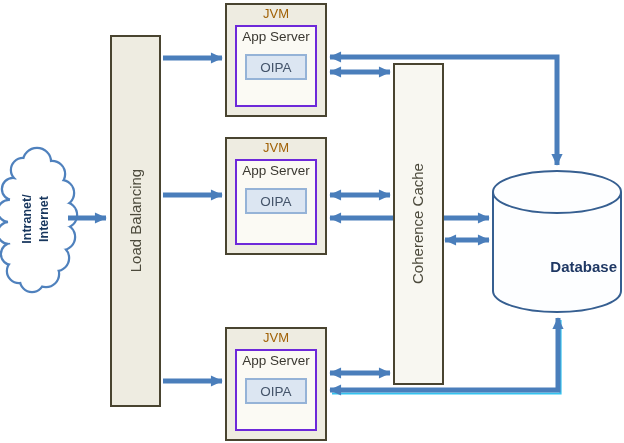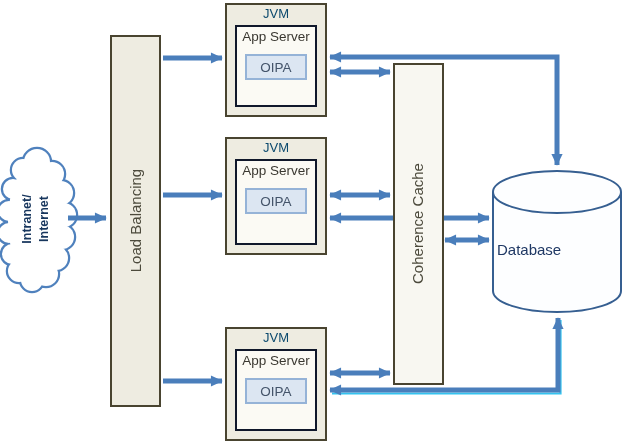--- a/index.html
+++ b/index.html
@@ -16,42 +16,42 @@
   
   .cloud-edge{fill:#ffffff;stroke:var(--cloud-outline,#4f81bd);stroke-width:4.5;}
   .cloud-fill{fill:#ffffff;stroke:none;}
   .db-shape{fill:#fdfeff;stroke:var(--db-outline,#365f91);stroke-width:2;}
   
   .box{position:absolute;z-index:2;background:var(--box-fill,#eeece1);border:2px solid var(--box-border,#494430);}
   .lb-box{left:110px;top:35px;width:51px;height:372px;}
   .coh-box{left:393px;top:63px;width:51px;height:322px;background:var(--cache-fill,#f8f7f1);}
   .jvm{left:225px;width:102px;height:114px;}
   .jvm-label{position:absolute;top:1px;left:0;right:0;text-align:center;
-    font-size:13px;color:#0c4a6e;}
+    font-size:13px;color:#a16207;}
   .appserver{position:absolute;left:8px;right:8px;top:20px;bottom:8px;
-    background:var(--inner-fill,#fbfaf4);border:2px solid #0f172a;}
+    background:var(--inner-fill,#fbfaf4);border:2px solid #6d28d9;}
   .as-label{position:absolute;top:2px;left:0;right:0;text-align:center;
     font-size:13.5px;color:#3a3831;}
   .oipa{position:absolute;left:50%;transform:translateX(-50%);top:27px;
     width:62px;height:26px;background:var(--oipa-fill,#dce6f2);
     border:2px solid var(--oipa-border,#95b3d7);
     display:flex;align-items:center;justify-content:center;
     font-size:13.5px;color:#44546a;}
   
   .vlabel{position:absolute;z-index:3;transform:rotate(-90deg);
     text-align:center;white-space:nowrap;pointer-events:none;}
   .lb-label{left:36px;top:211px;width:200px;height:19px;
     font-size:15px;color:#4c4a3c;}
   .coh-label{left:318px;top:214px;width:200px;height:19px;
     font-size:15px;color:#4c4a3c;}
   .cloud-label{left:-25px;top:202px;width:122px;z-index:3;
     font-size:12.5px;font-weight:bold;color:var(--cloud-text,#17365d);
     line-height:17px;}
-  .db-label{position:absolute;z-index:3;left:497px;top:241px;width:120px;
-    text-align:left;font-size:15px;font-weight:normal;
+  .db-label{position:absolute;z-index:3;left:497px;top:258px;width:120px;
+    text-align:right;font-size:15px;font-weight:bold;
     color:var(--db-text,#1f3864);pointer-events:none;}
 </style>
 </head>
 <body>
 
 <div class="stage">
 
   <svg class="layer" width="624" height="443" viewBox="0 0 624 443">
     <defs>
       <marker id="mr" viewBox="0 0 12 12" refX="10.5" refY="6" markerWidth="14" markerHeight="14" orient="0" markerUnits="userSpaceOnUse">

